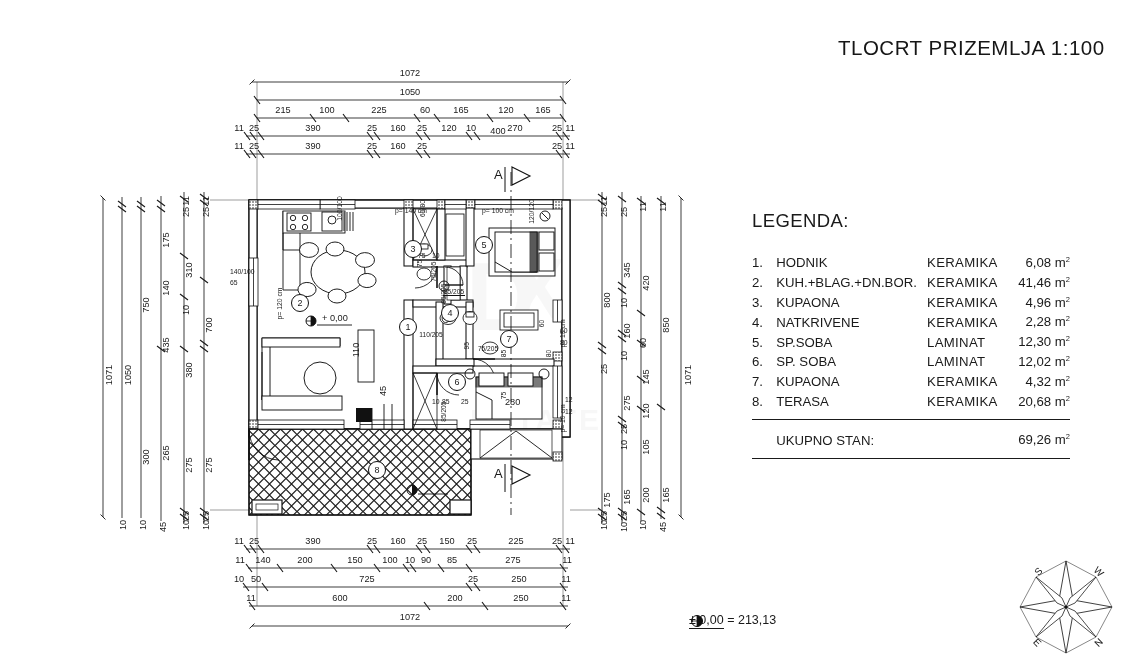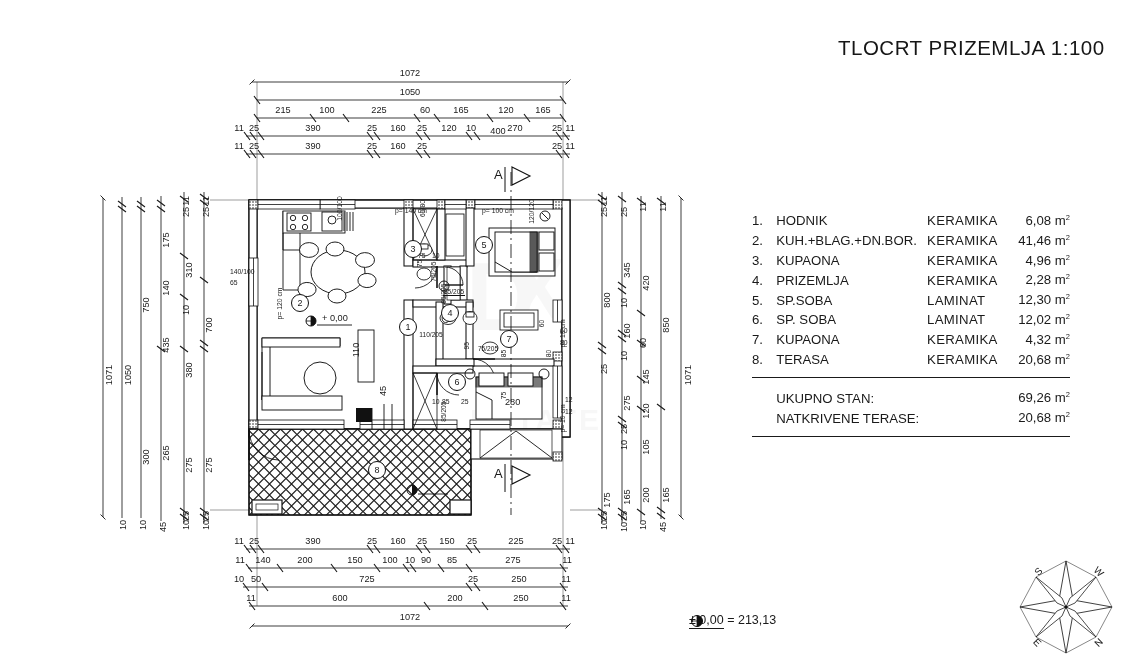--- a/index.html
+++ b/index.html
@@ -399,20 +399,21 @@
         <path d="M0,-46 L-30,-30 M0,-46 L30,-30 M46,0 L30,-30 M46,0 L30,30
                  M0,46 L30,30 M0,46 L-30,30 M-46,0 L-30,30 M-46,0 L-30,-30"></path>
       </g>
       <circle cx="0" cy="0" r="1.6" fill="#111"></circle>
     </g>
   </svg>
 
   <div class="abs" id="title">TLOCRT PRIZEMLJA 1:100</div>
 
   <div class="abs" id="legend">
+    <div class="lg-title">LEGENDA:</div>
     <table>
       <tbody>
         <tr>
           <td class="num">1.</td>
           <td class="nm">HODNIK</td>
           <td class="mat">KERAMIKA</td>
           <td class="ar"><span>6,08</span>
             <span>m</span><sup>2</sup></td>
         </tr>
         <tr>
@@ -424,21 +425,21 @@
         </tr>
         <tr>
           <td class="num">3.</td>
           <td class="nm">KUPAONA</td>
           <td class="mat">KERAMIKA</td>
           <td class="ar"><span>4,96</span>
             <span>m</span><sup>2</sup></td>
         </tr>
         <tr>
           <td class="num">4.</td>
-          <td class="nm">PRIZEMLJA</td>
+          <td class="nm">NATKRIVENE</td>
           <td class="mat">KERAMIKA</td>
           <td class="ar"><span>2,28</span>
             <span>m</span><sup>2</sup></td>
         </tr>
         <tr>
           <td class="num">5.</td>
           <td class="nm">SP.SOBA</td>
           <td class="mat">LAMINAT</td>
           <td class="ar"><span>12,30</span>
             <span>m</span><sup>2</sup></td>
@@ -470,26 +471,20 @@
         <tr>
             <td colspan="4" class="rule"></td>
           </tr>
         <tr>
             <td colspan="4" class="sep"></td>
           </tr>
         <tr class="sumrow">
           <td></td>
           <td class="nm" colspan="2">UKUPNO STAN:</td>
           <td class="ar"><span>69,26</span>
-            <span>m</span><sup>2</sup></td>
-        </tr>
-        <tr class="sumrow">
-          <td></td>
-          <td class="nm" colspan="2">NATKRIVENE TERASE:</td>
-          <td class="ar"><span>20,68</span>
             <span>m</span><sup>2</sup></td>
         </tr>
         <tr>
             <td colspan="4" class="sep"></td>
           </tr>
         <tr>
             <td colspan="4" class="rule"></td>
           </tr>
         <tr>
             <td colspan="4" class="sep"></td>

